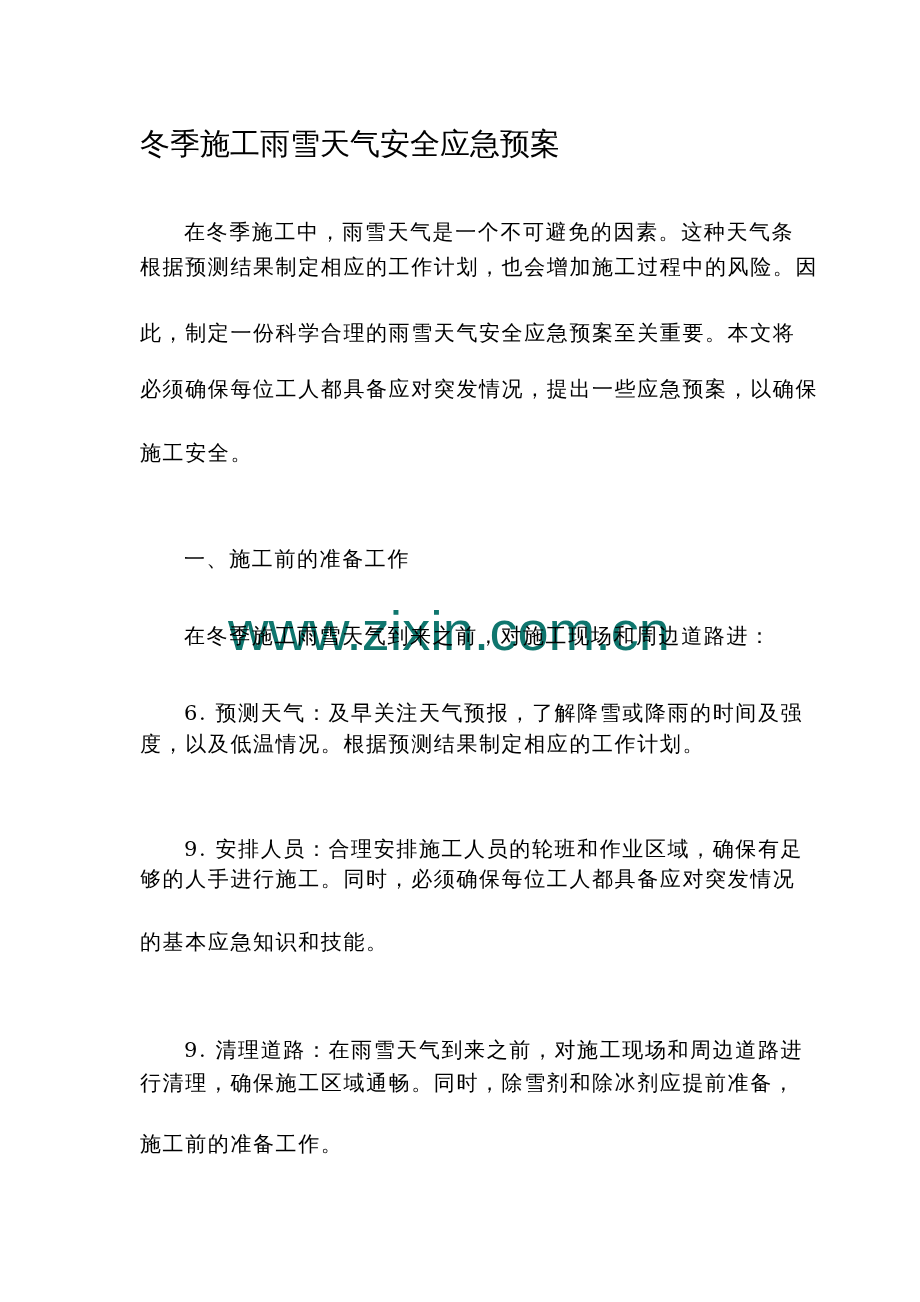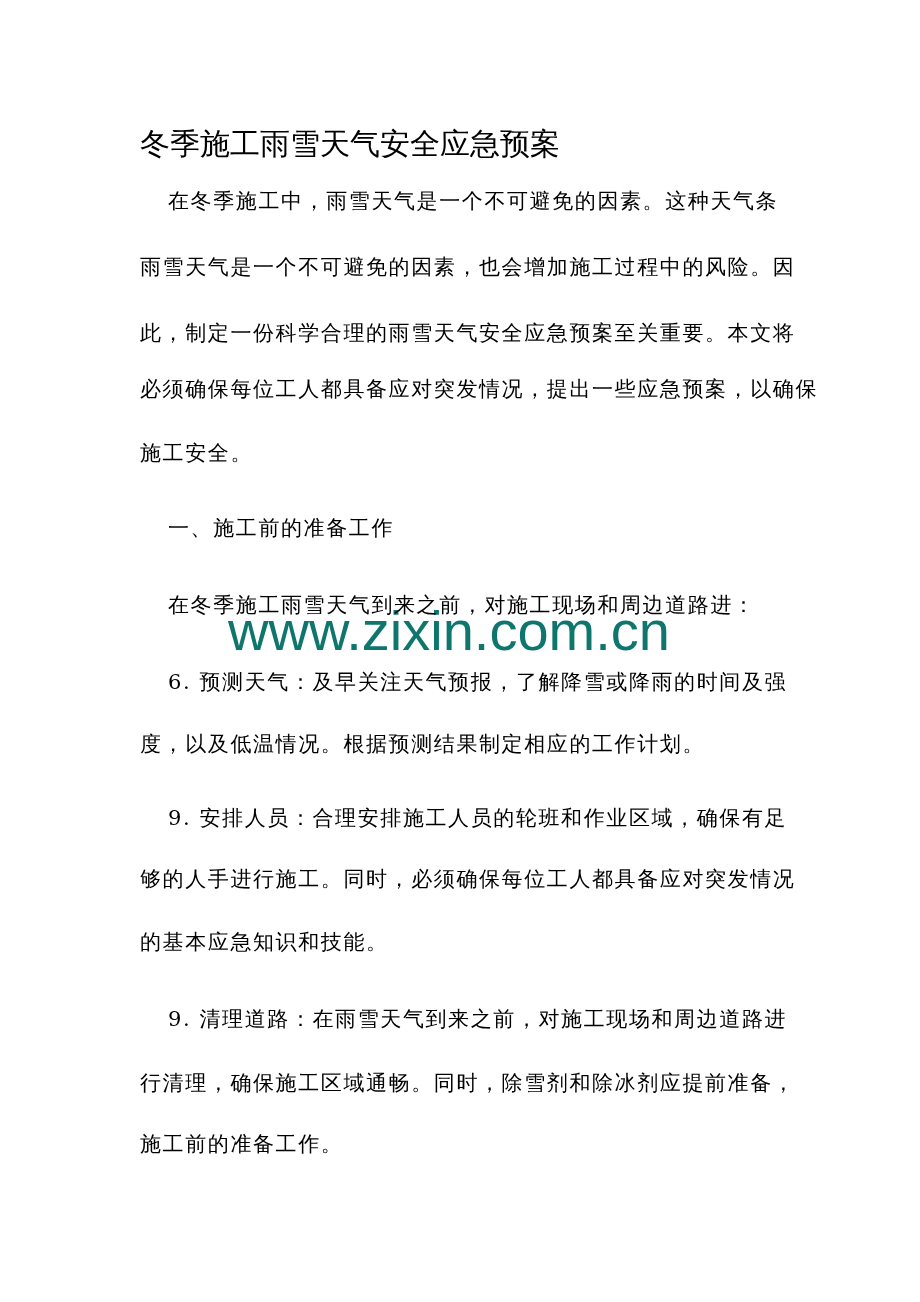--- a/index.html
+++ b/index.html
@@ -37,21 +37,21 @@
     .line {
       position: absolute;
       left: 140px;
       font-family: "DejaVu Serif", "Liberation Serif", serif;
       font-size: 21px;
       line-height: 30px;
       white-space: nowrap;
       letter-spacing: 1.6px;
       margin: 0;
     }
-    .indent { left: 168px; }
+    .indent { left: 184px; margin-top: 31px; }
     .watermark {
       position: absolute;
       left: 228px;
       top: 596px;
       font-family: "Liberation Sans", "DejaVu Sans", sans-serif;
       font-size: 56px;
       line-height: 70px;
       color: #0f766e;
       white-space: nowrap;
       letter-spacing: 0px;
@@ -66,21 +66,21 @@
 <div class="page">
 
   <div class="watermark">www.zixin.com.cn</div>
 
   <div class="text-layer">
 
     <h1 class="title">冬季施工雨雪天气安全应急预案</h1>
 
     <div>
       <p class="line indent" style="top:186px">在冬季施工中，雨雪天气是一个不可避免的因素。这种天气条</p>
-      <p class="line" style="top:252px">雨雪天气是一个不可避免的因素，也会增加施工过程中的风险。因</p>
+      <p class="line" style="top:252px">根据预测结果制定相应的工作计划，也会增加施工过程中的风险。因</p>
       <p class="line" style="top:318px">此，制定一份科学合理的雨雪天气安全应急预案至关重要。本文将</p>
       <p class="line" style="top:374px">必须确保每位工人都具备应对突发情况，提出一些应急预案，以确保</p>
       <p class="line" style="top:438px">施工安全。</p>
     </div>
 
     <p class="line indent" style="top:513px">一、施工前的准备工作</p>
 
     <p class="line indent" style="top:590px">在冬季施工雨雪天气到来之前，对施工现场和周边道路进：</p>
 
     <div>

